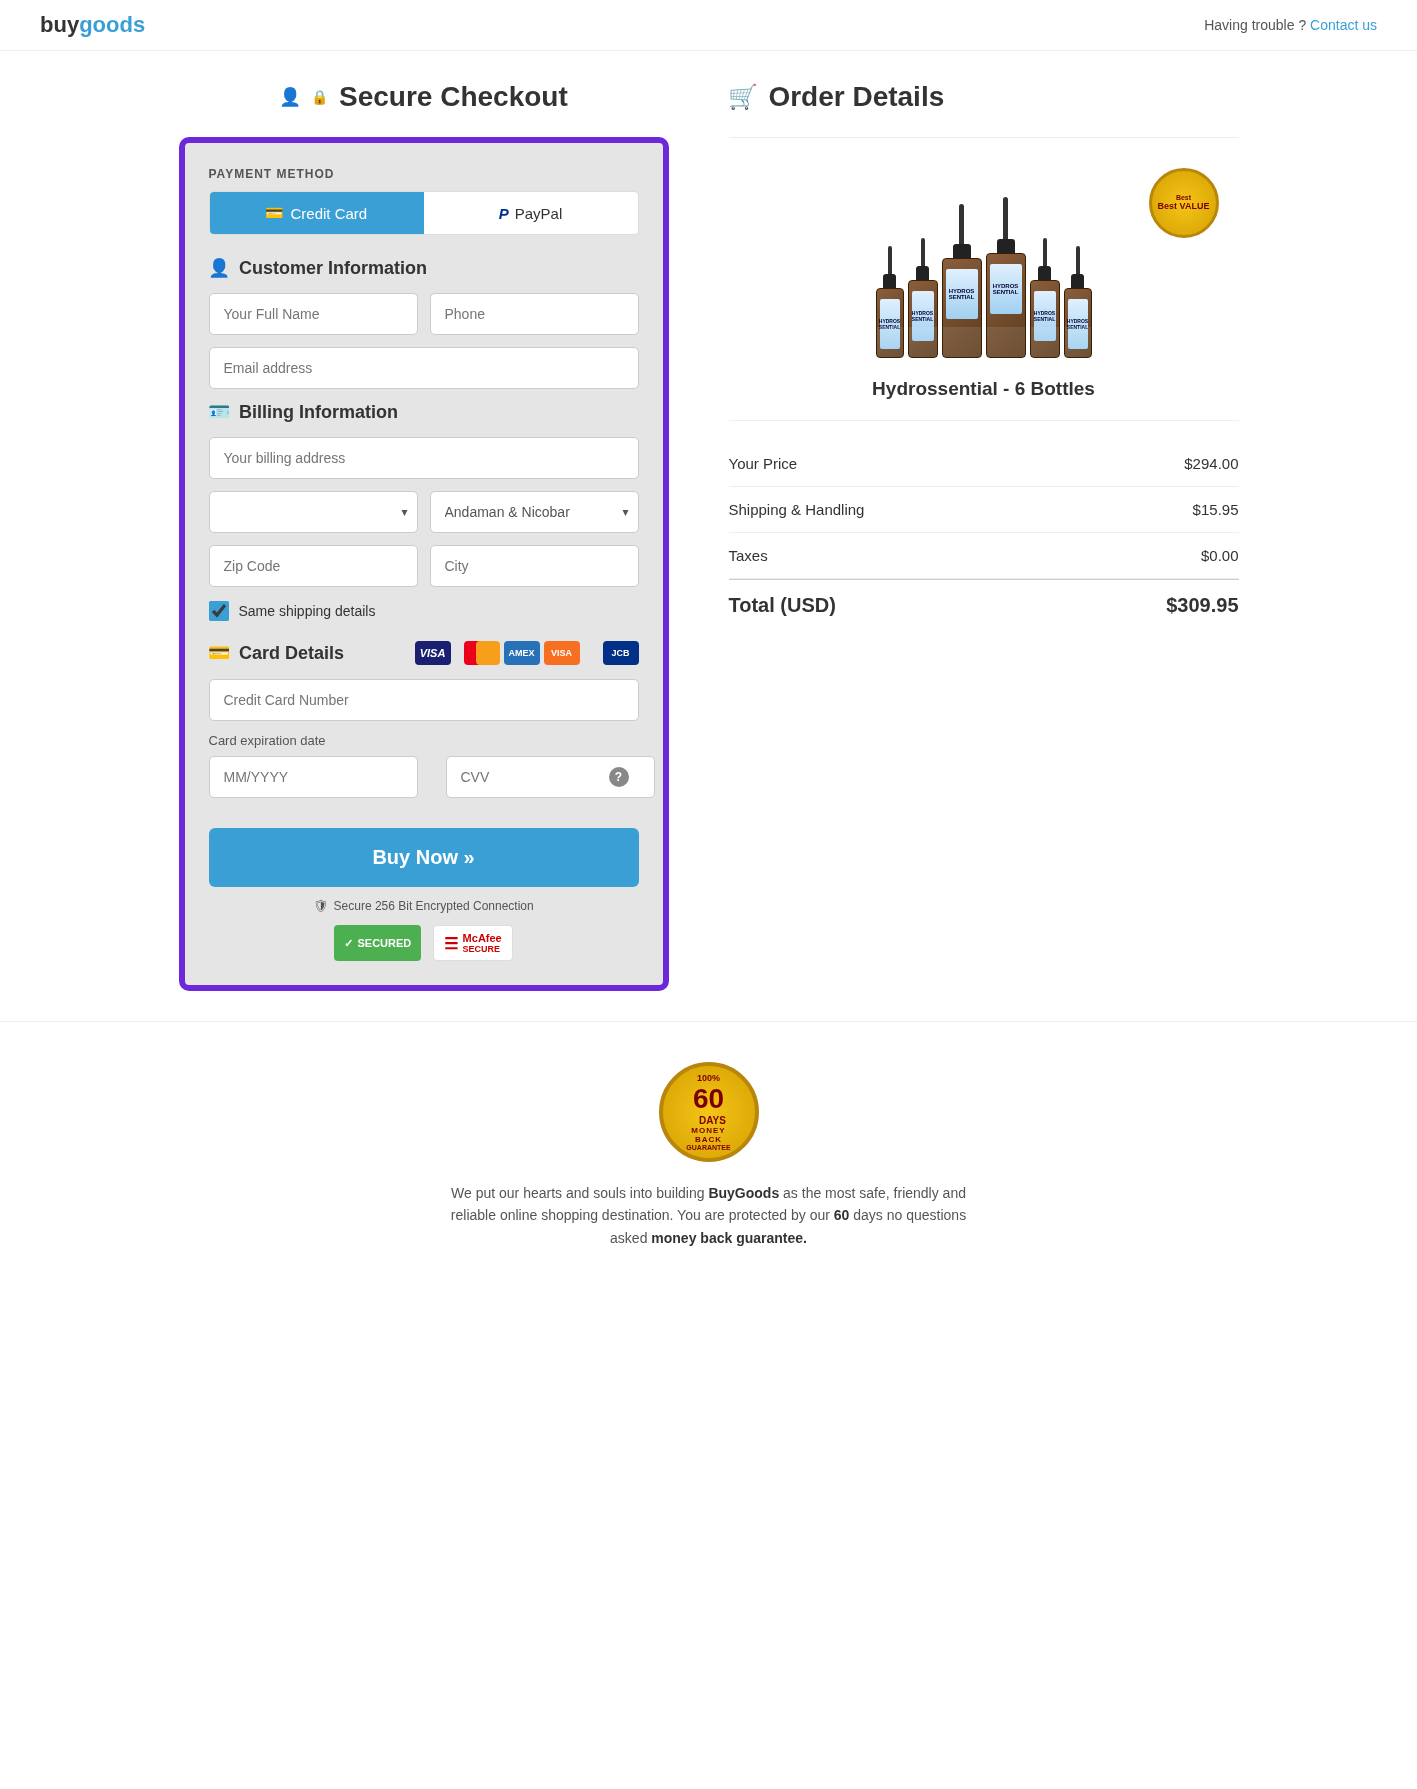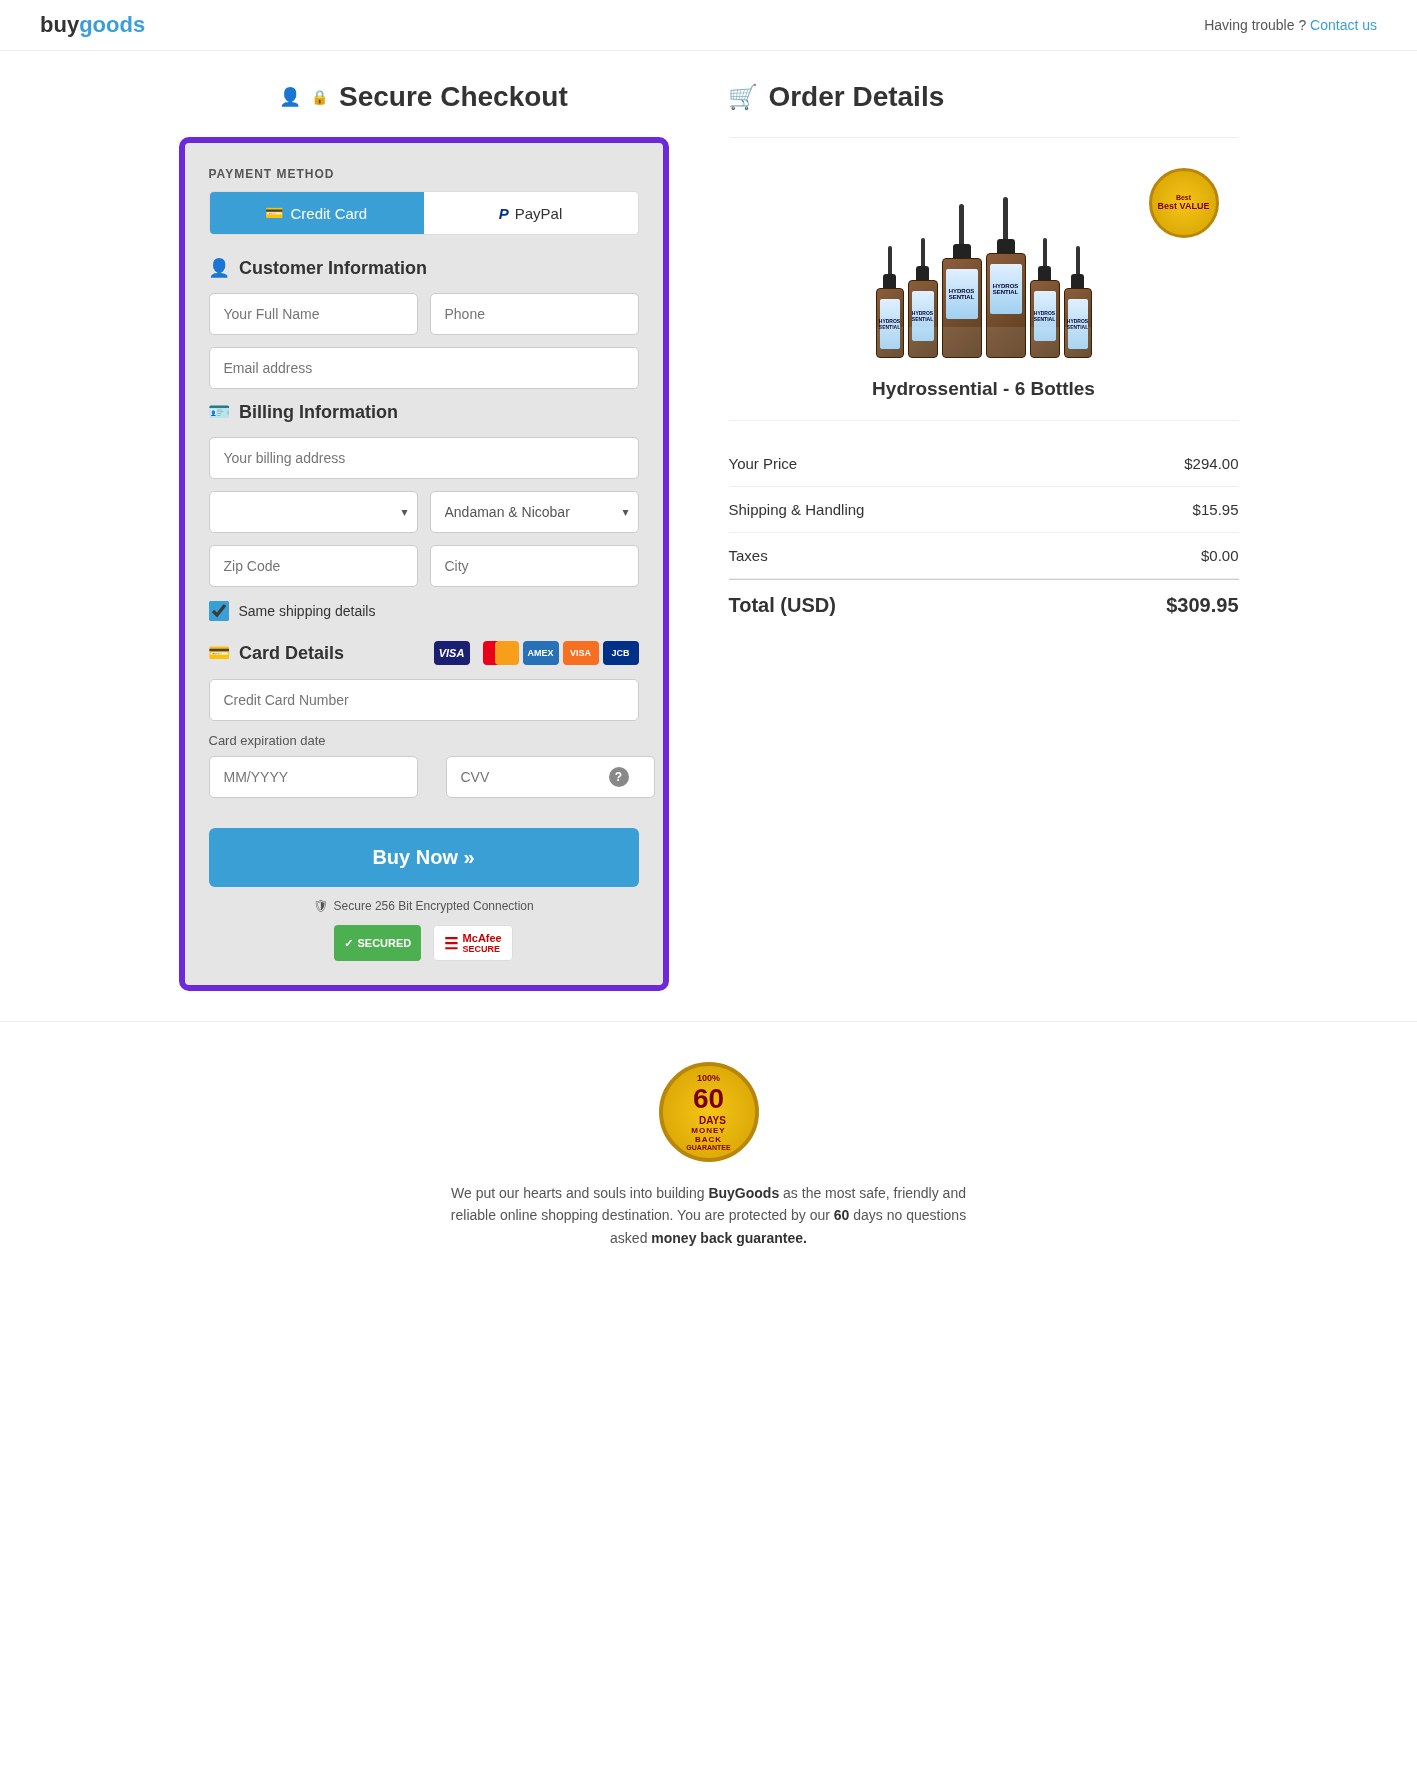--- a/index.html
+++ b/index.html
@@ -181,21 +181,21 @@
       align-items: center;
       justify-content: center;
       font-size: 9px;
       font-weight: bold;
     }
     .card-icon.visa { background: #1a1f71; color: #fff; font-style: italic; font-size: 11px; }
     .card-icon.mc { background: #eb001b; color: #fff; position: relative; overflow: hidden; }
     .card-icon.mc::after { content: ''; position: absolute; left: 12px; width: 18px; height: 24px; background: #f79e1b; border-radius: 4px; }
     .card-icon.amex { background: #2671b8; color: #fff; font-size: 9px; }
     .card-icon.discover { background: #f76f20; color: #fff; font-size: 9px; }
-    .card-icon.jcb { background: #003087; color: #fff; font-size: 9px; }
+    .card-icon.jcb { background: #003087; color: #fff; font-size: 9px; margin-left: 19px; }
 
     .cvv-wrapper {
       position: relative;
       flex: 1;
     }
     .cvv-wrapper input { width: 100%; }
     .cvv-help {
       position: absolute;
       right: 10px;
       top: 50%;

